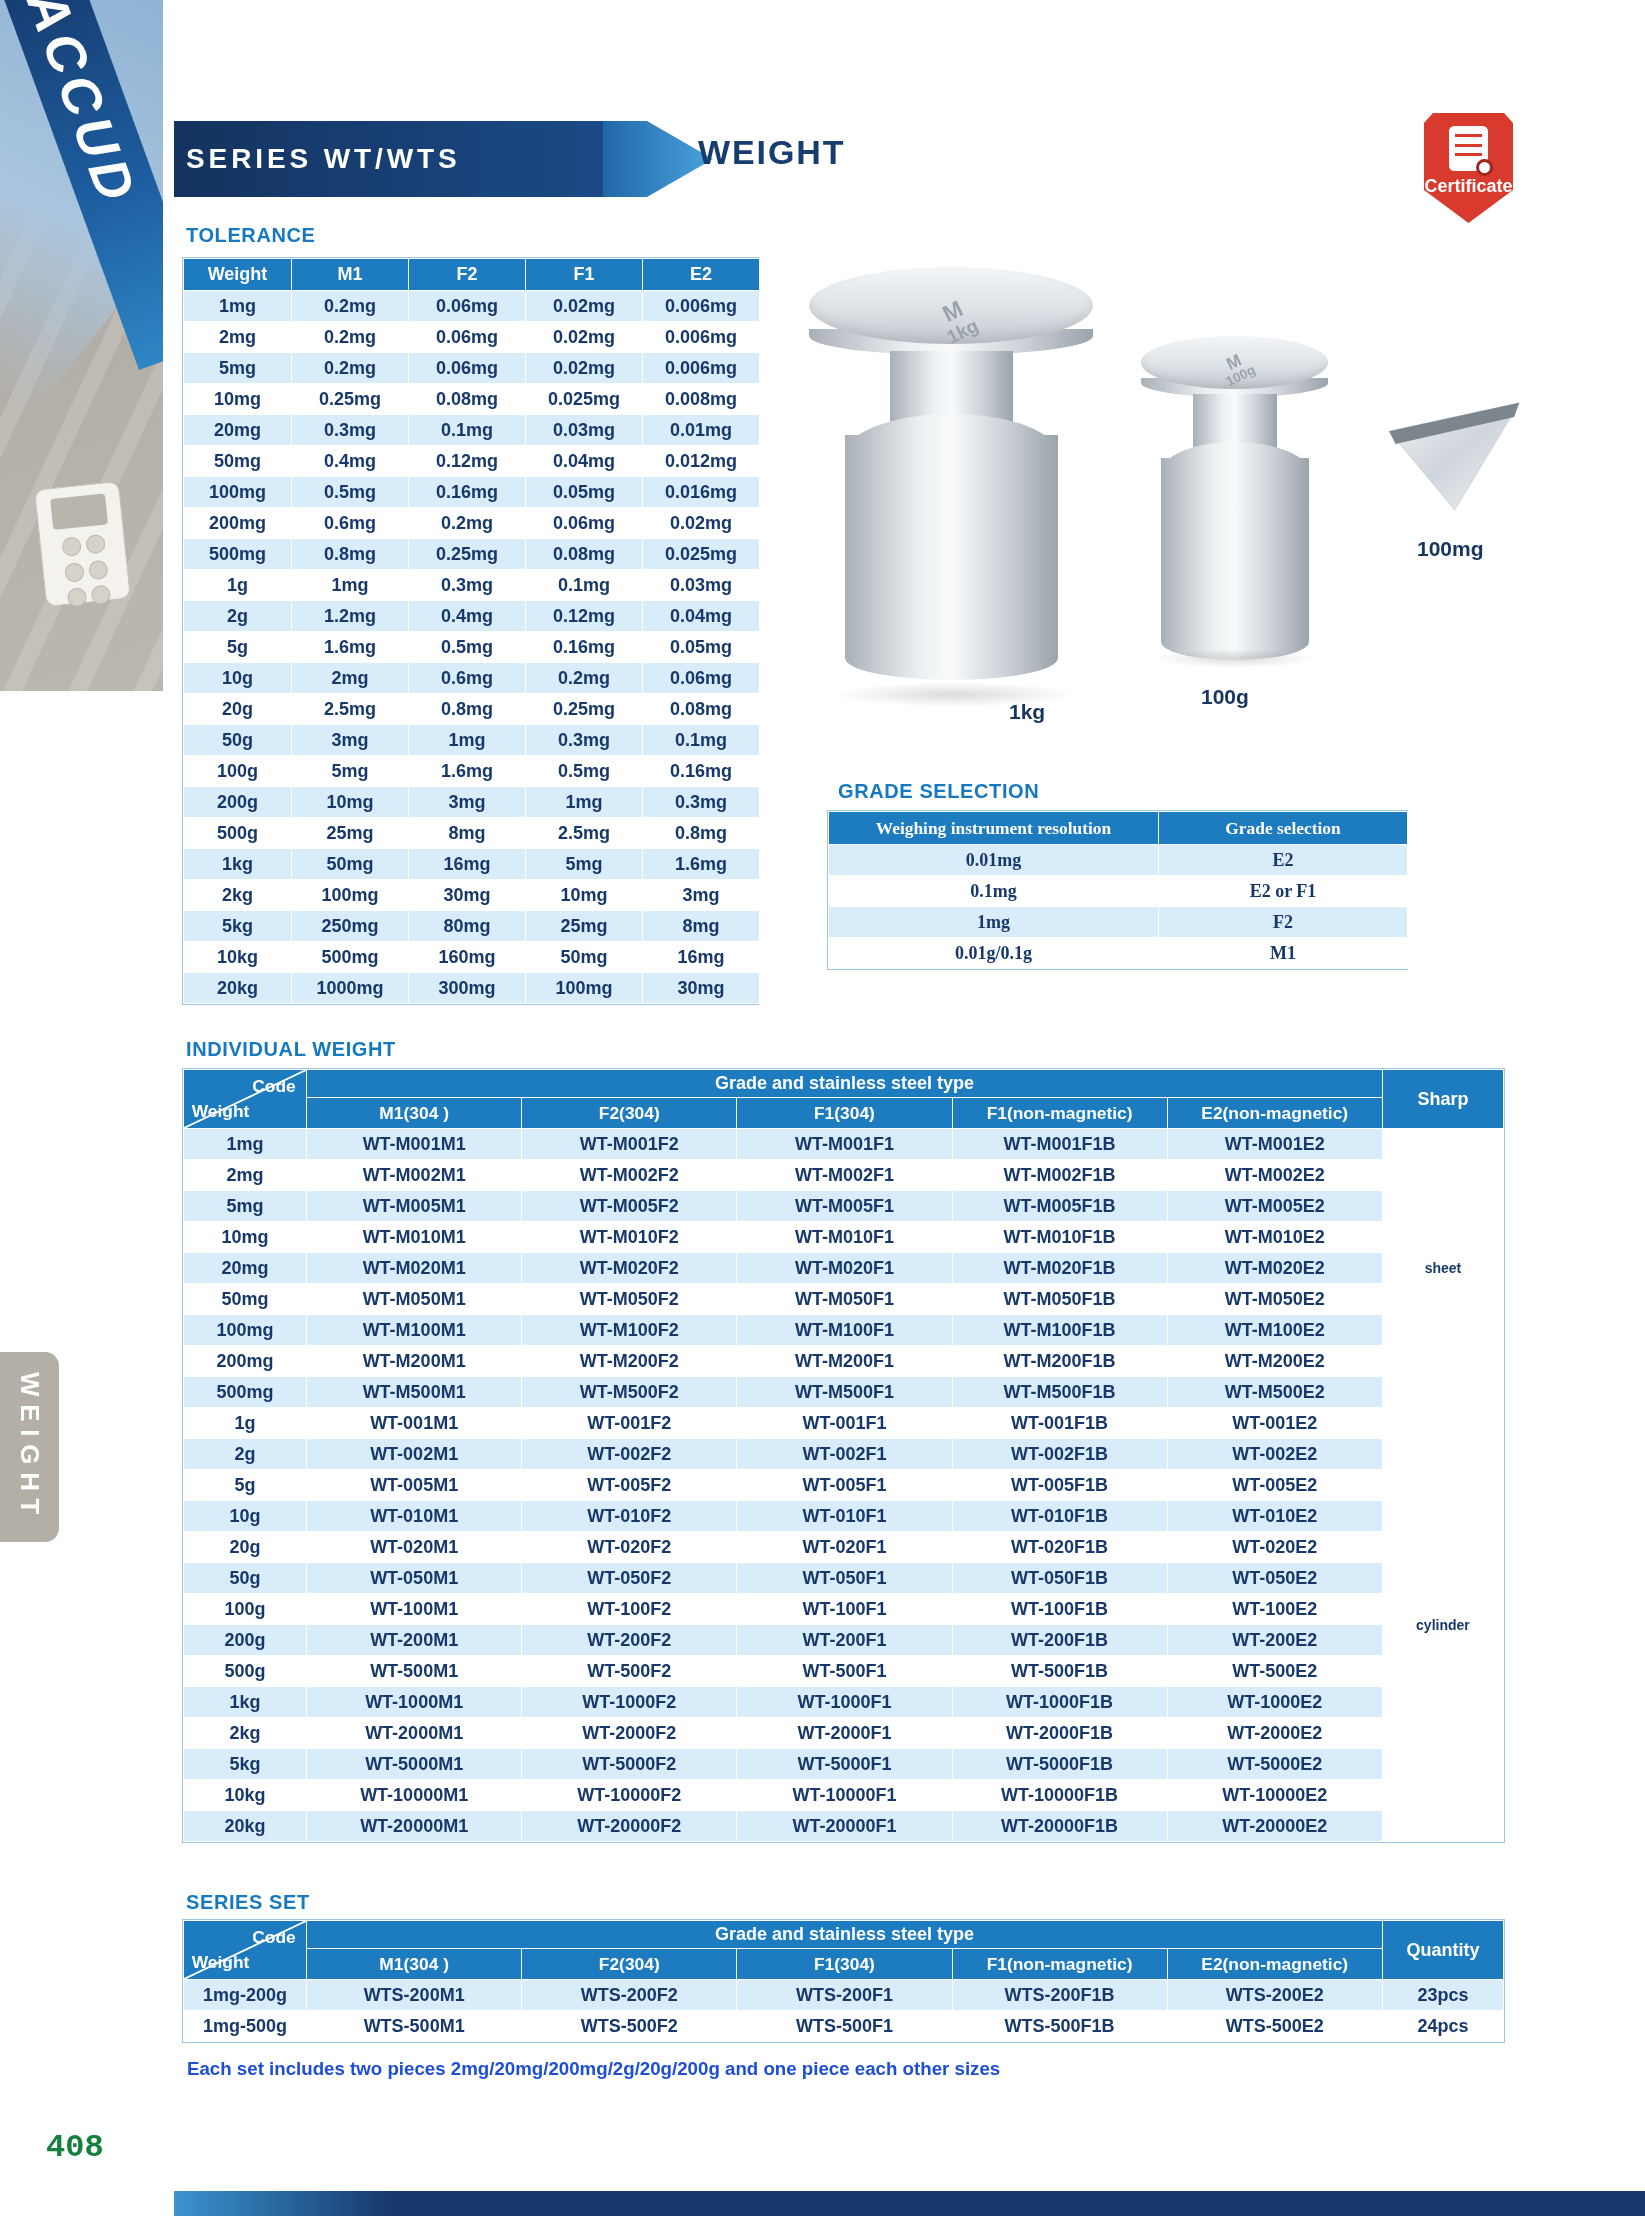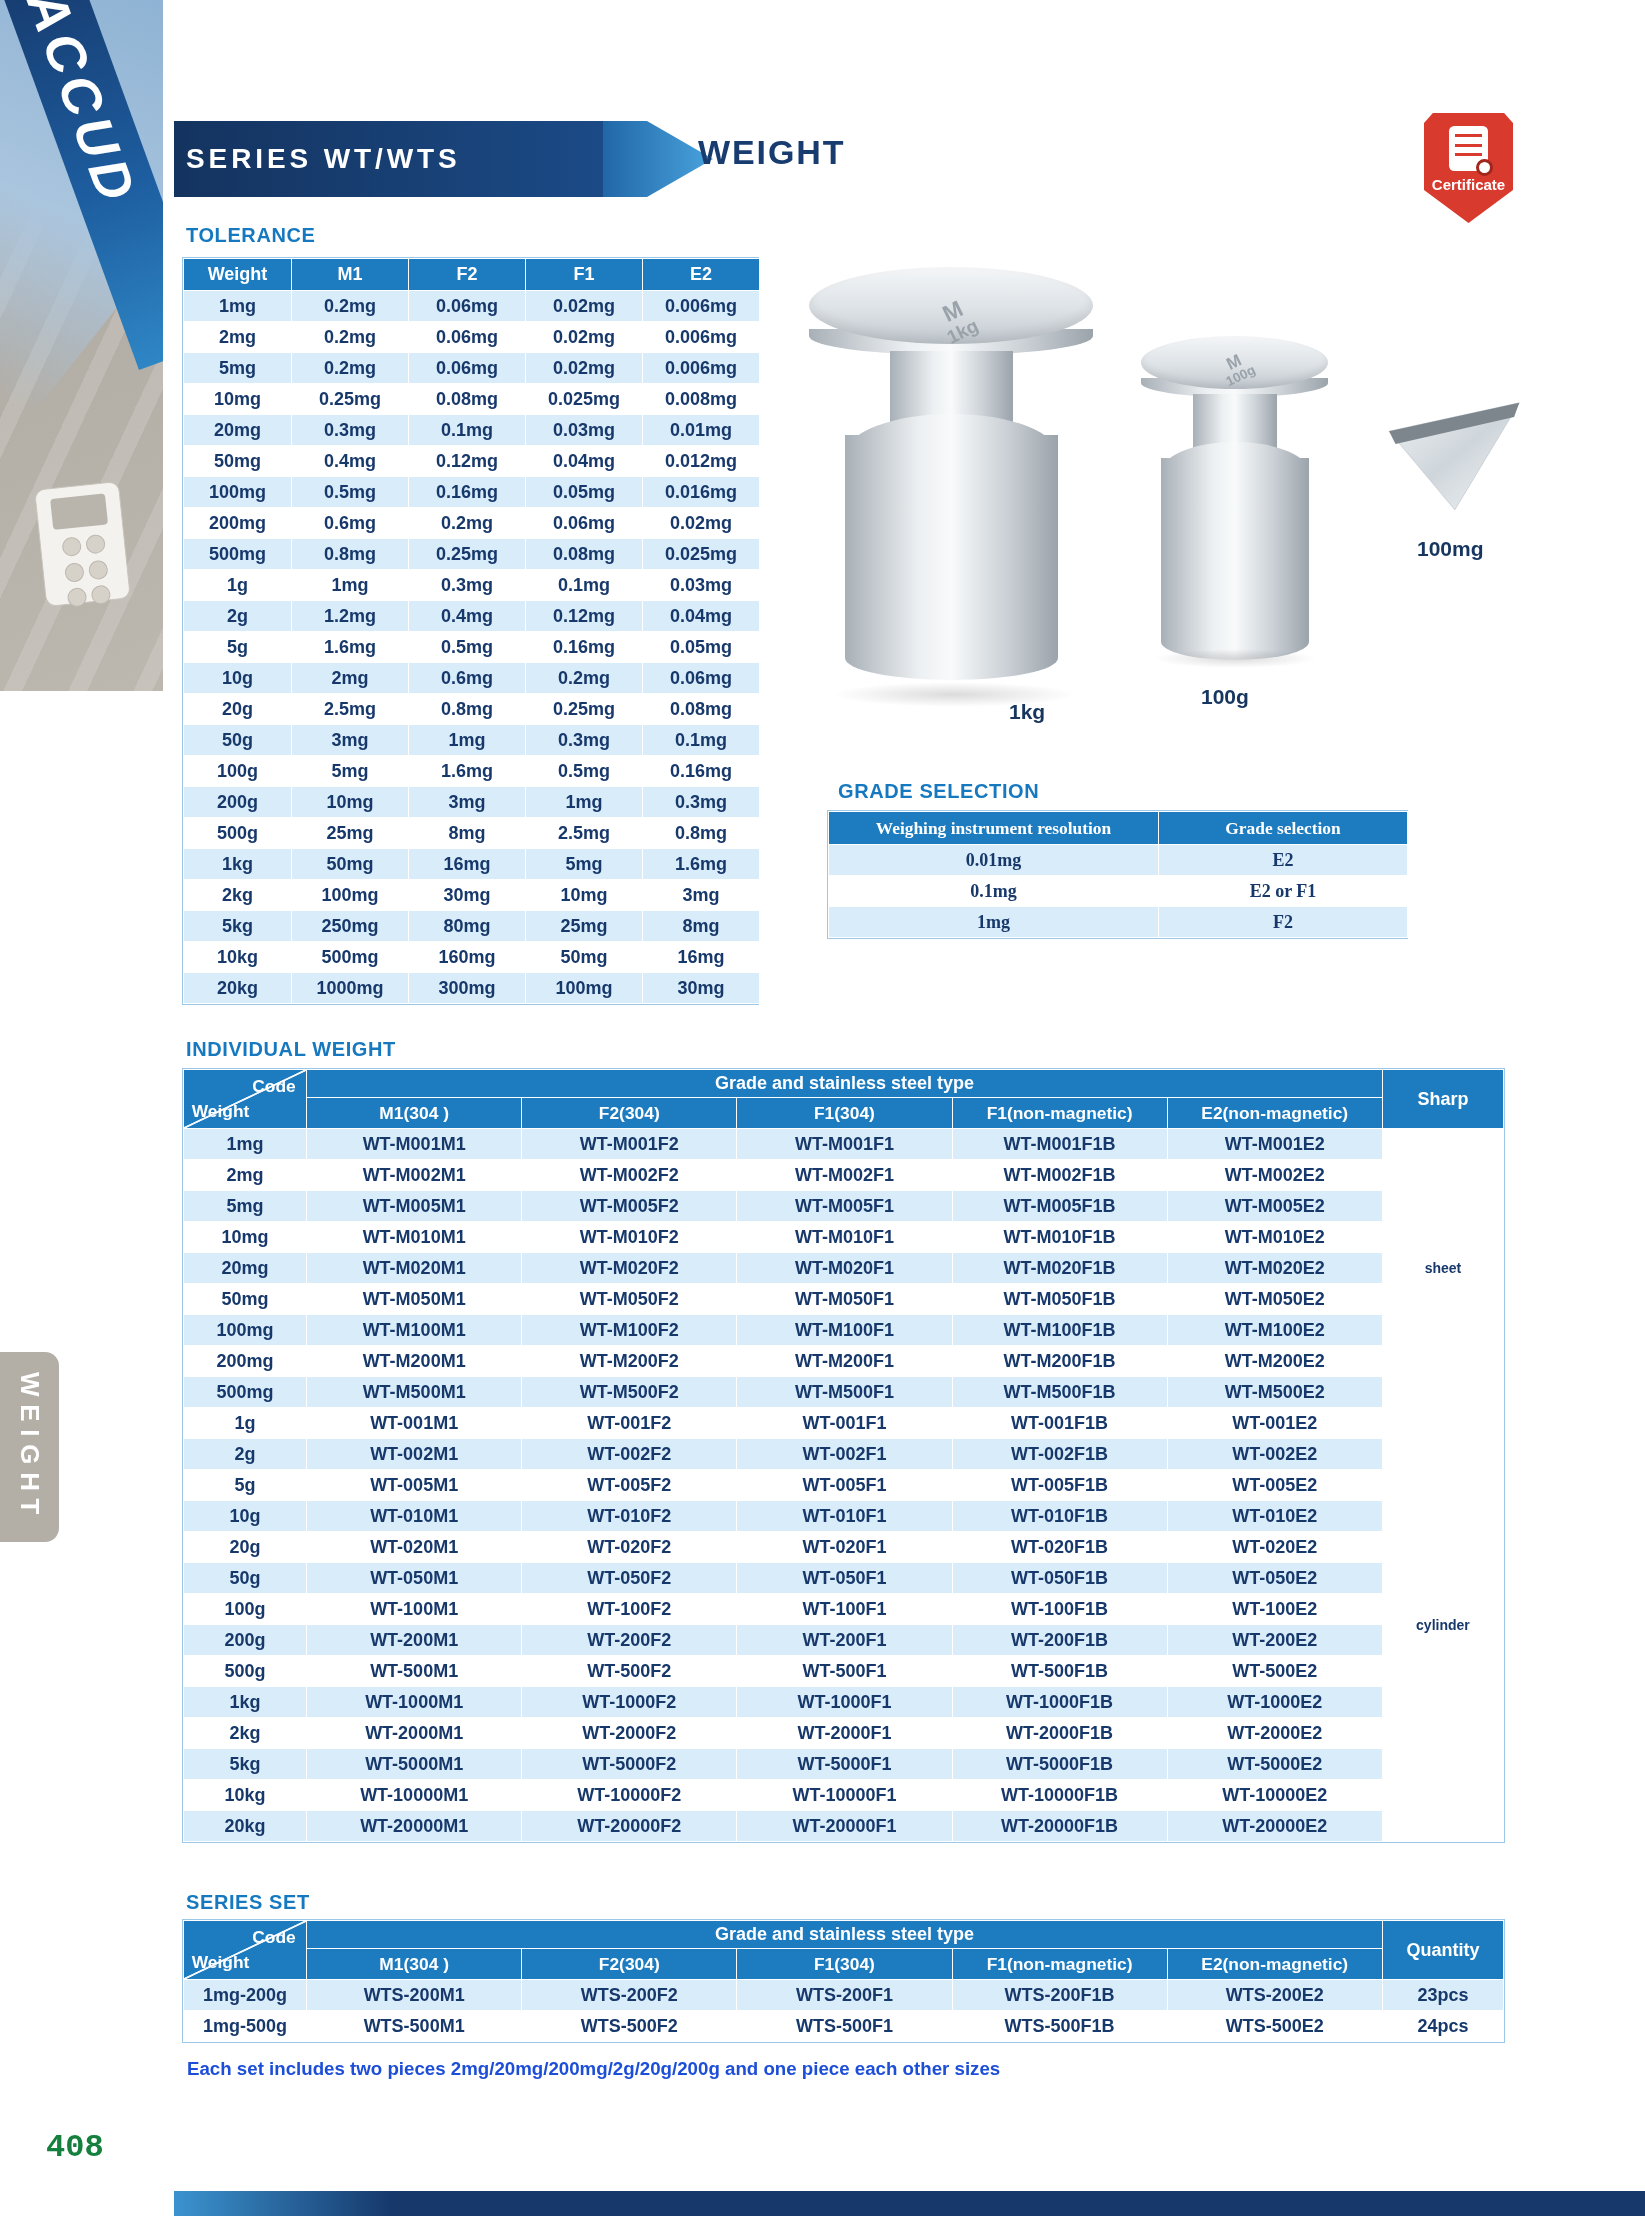--- a/index.html
+++ b/index.html
@@ -45,21 +45,21 @@
       color:#183c6f;letter-spacing:1.9px;}
 
   .cert{position:absolute;left:1424px;top:113px;width:89px;height:110px;background:#d93a2e;
       clip-path:polygon(10% 0,90% 0,100% 9%,100% 70%,50% 100%,0 70%,0 9%);
       display:flex;flex-direction:column;align-items:center;}
   .cert-doc{margin-top:13px;width:39px;height:45px;background:#ffffff;border-radius:5.2px;position:relative;}
   .cert-doc .lines{position:absolute;left:6.4px;right:6.4px;top:7.7px;height:22px;
       background:repeating-linear-gradient(180deg,#d93a2e 0 3.2px,rgba(0,0,0,0) 3.2px 9.7px);}
   .cert-doc .badge{position:absolute;right:-5.2px;bottom:-5.2px;width:17px;height:17px;border-radius:50%;
       background:#ffffff;border:3.9px solid #a3261d;box-sizing:border-box;}
-  .cert-label{margin-top:5.2px;color:#ffffff;font-size:15px;font-weight:bold;}
+  .cert-label{margin-top:5.2px;color:#ffffff;font-size:18px;font-weight:bold;}
 
   
   .sec-title{position:absolute;color:#1679bf;font-size:20px;font-weight:bold;letter-spacing:0.6px;}
   .t-tol{left:186px;top:224px;}
   .t-grade{left:838px;top:780px;}
   .t-ind{left:186px;top:1038px;}
   .t-set{left:186px;top:1891px;}
 
   
   .tbl-wrap{position:absolute;border:0.6px solid #9cc7e6;}
@@ -425,20 +425,24 @@
             <td>0.01mg</td>
             <td>E2</td>
           </tr>
           <tr>
             <td>0.1mg</td>
             <td>E2 or F1</td>
           </tr>
           <tr class="alt">
             <td>1mg</td>
             <td>F2</td>
+          </tr>
+          <tr>
+            <td>0.01g/0.1g</td>
+            <td>M1</td>
           </tr>
         </tbody>
     </table>
   </div>
 
   <div class="sec-title t-ind">INDIVIDUAL WEIGHT</div>
   <div class="tbl-wrap wrap-ind">
     <table class="tbl">
       <colgroup>
         <col style="width:123px">

